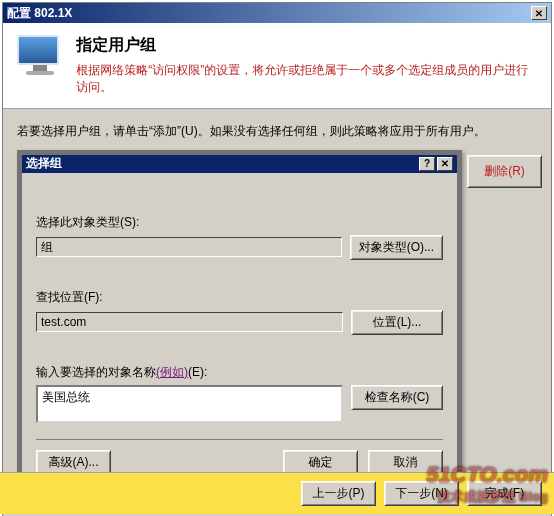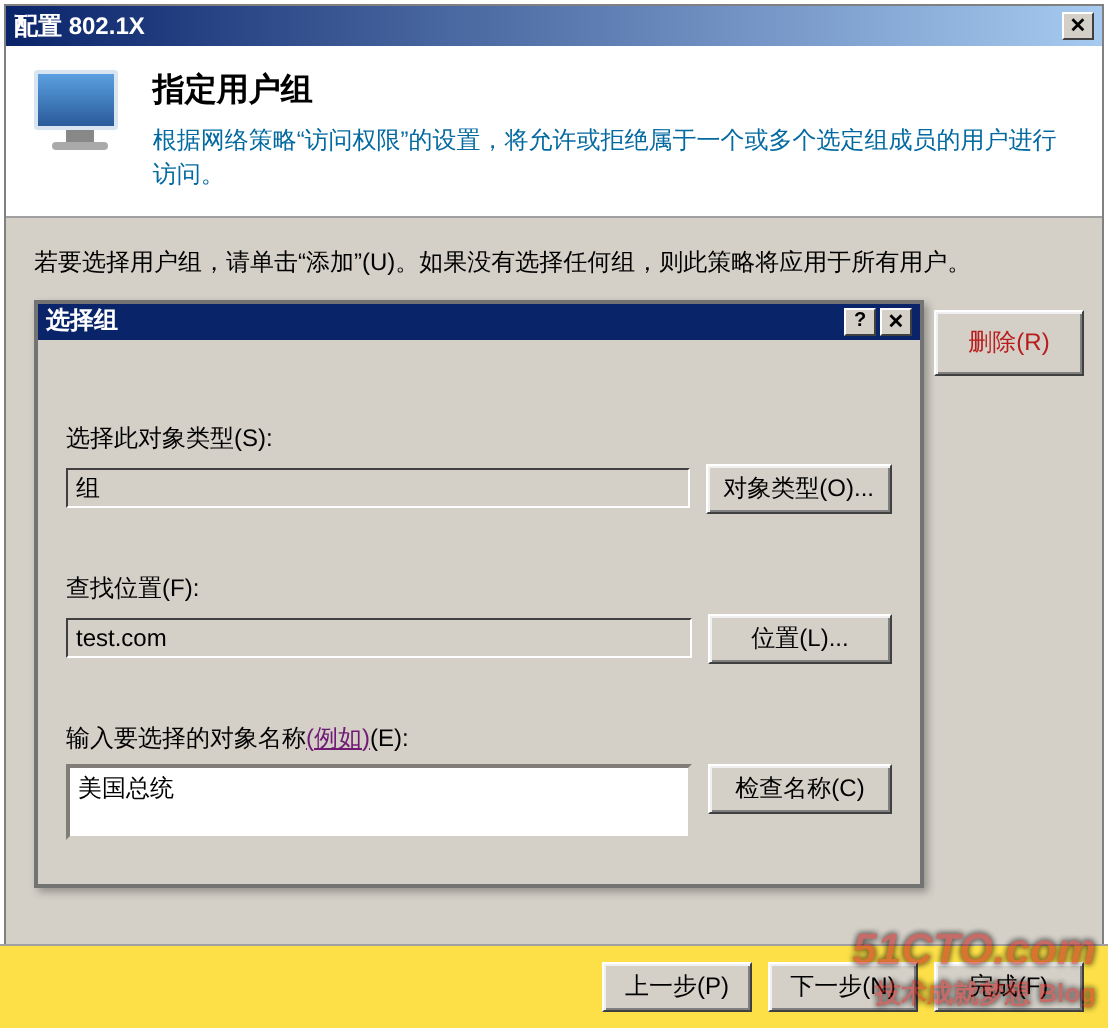--- a/index.html
+++ b/index.html
@@ -57,21 +57,21 @@
     }
     .monitor-icon .stand {
       width: 14px; height: 6px;
       background: #888; margin: 0 auto;
     }
     .monitor-icon .base {
       width: 28px; height: 4px;
       background: #aaa; margin: 0 auto; border-radius: 2px;
     }
     .header-text h2 { font-size: 16px; font-weight: bold; margin-bottom: 6px; }
-    .header-text p { font-size: 12px; line-height: 1.4; color: #0369a1; }
+    .header-text p { font-size: 12px; line-height: 1.4; color: #b91c1c; }
     .content-area { padding: 14px 14px 6px; background: #d4d0c8; }
     .instruction { margin-bottom: 10px; font-size: 12px; }
     .side-buttons {
       position: absolute;
       right: 12px;
       top: 155px;
       display: flex;
       flex-direction: row;
       gap: 8px;
     }
@@ -91,21 +91,21 @@
     .btn.disabled { color: #b91c1c; }
     .highlight-box {
       border: 3px solid #d94020;
       padding: 1px;
       display: inline-block;
     }
     
     .inner-dialog {
       width: 445px;
       background: #d4d0c8;
-      border: 2px solid #737373;
+      border: 5px solid #737373;
       box-shadow: 2px 2px 4px rgba(0,0,0,0.3);
       position: relative;
     }
     .inner-title {
       background: linear-gradient(to right, #0a246a, #0a246a);
       color: #fff;
       padding: 3px 4px;
       display: flex;
       justify-content: space-between;
       align-items: center;
@@ -223,20 +223,27 @@
         </div>
 
         <div class="row">
           <span>输入要选择的对象名称</span><span class="link">(例如)</span><span>(E):</span>
         </div>
         <div class="row-flex" style="align-items:flex-start">
           <textarea class="textarea-like" style="">美国总统</textarea>
           <button class="btn" style="min-width:92px">检查名称(C)</button>
         </div>
 
+        <div class="inner-bottom">
+          <button class="btn">高级(A)...</button>
+          <div class="right">
+            <button class="btn">确定</button>
+            <button class="btn">取消</button>
+          </div>
+        </div>
       </div>
     </div>
 
     <div class="empty-area"></div>
   </div>
 </div>
 
 <div class="wizard-bar">
   <button class="btn">上一步(P)</button>
   <button class="btn">下一步(N)</button>

